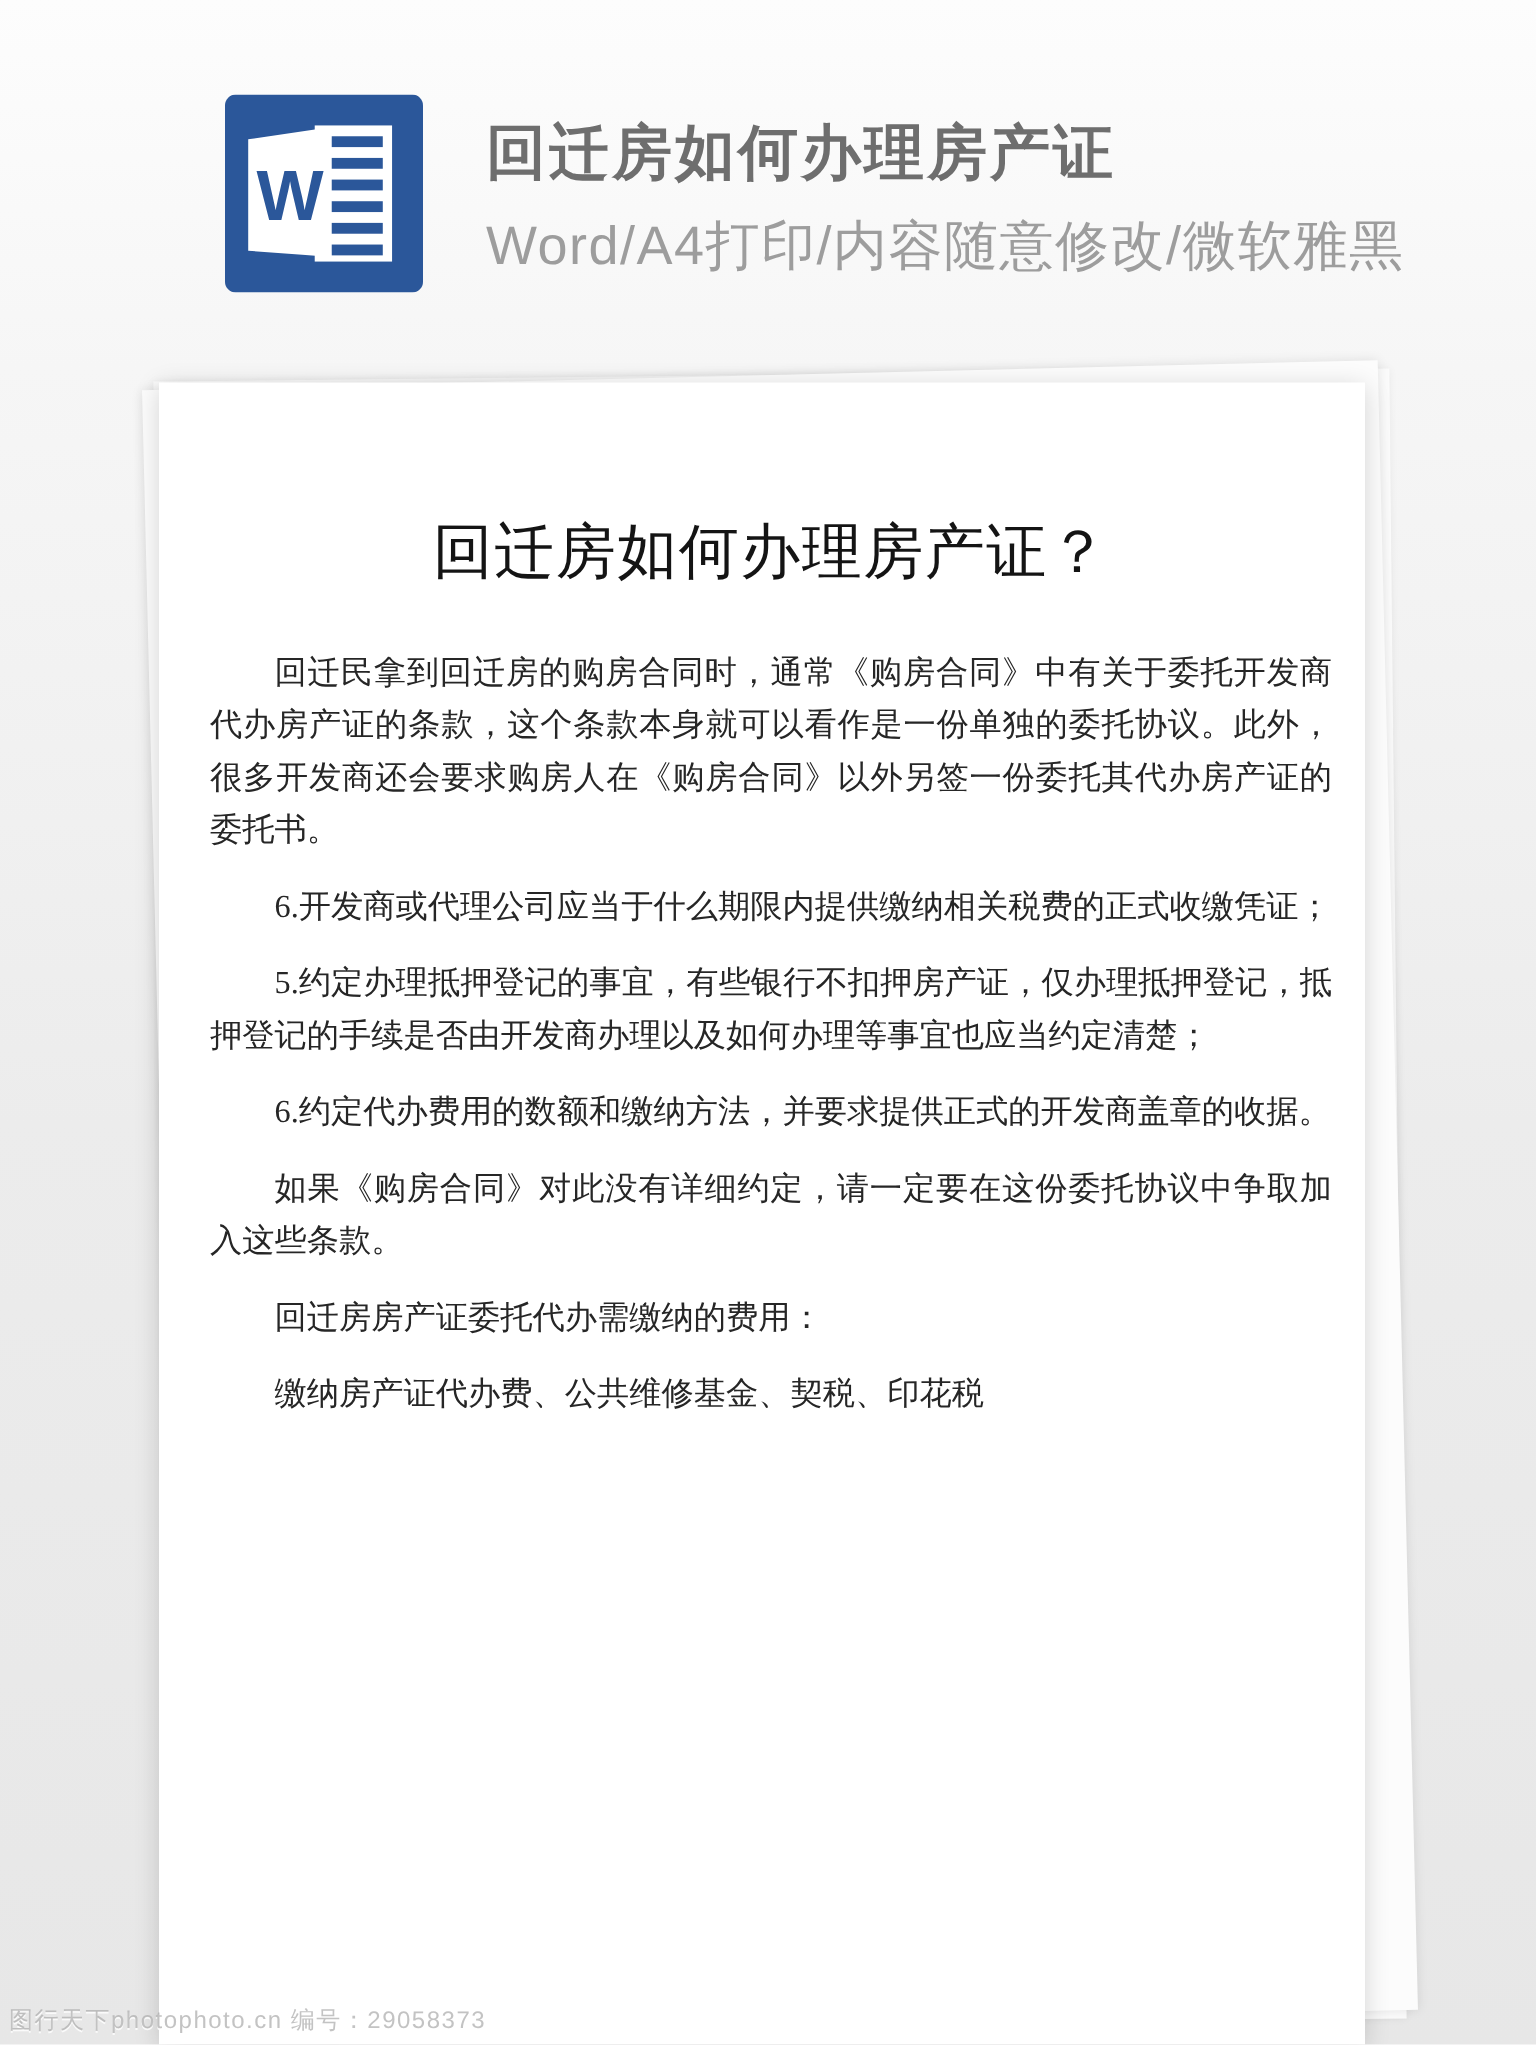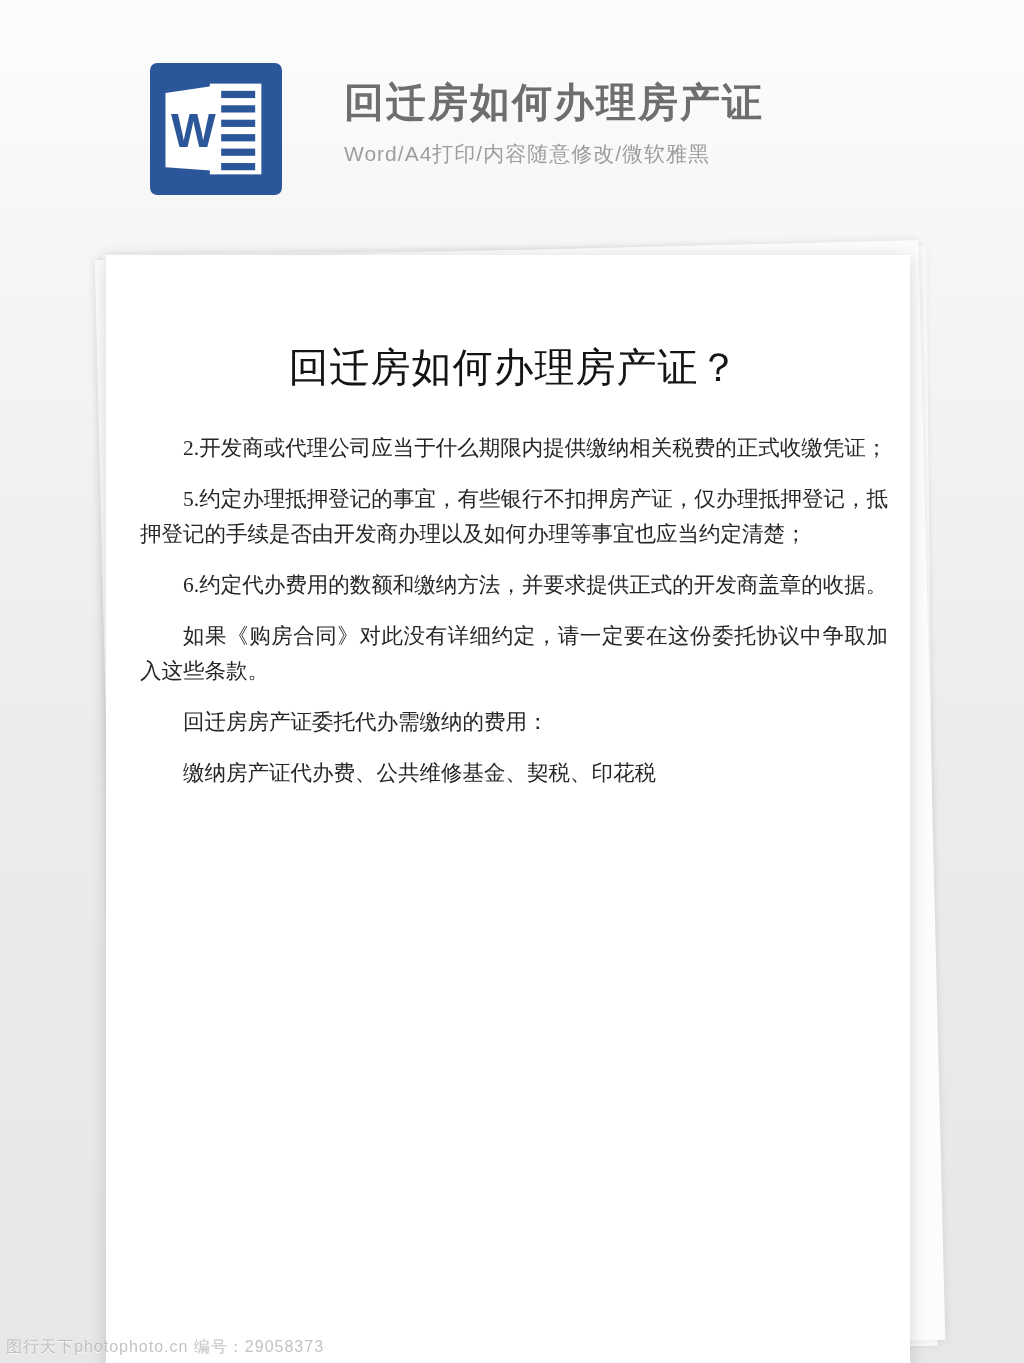--- a/index.html
+++ b/index.html
@@ -6,31 +6,31 @@
   html, body { width: 1024px; height: 1363px; overflow: hidden; }
   body {
     position: relative;
     font-family: "Liberation Sans", "DejaVu Sans", sans-serif;
     background: linear-gradient(180deg, #fdfdfd 0%, #f6f6f6 18%, #ececec 55%, #e7e7e7 100%);
   }
 
   
   .header { position: absolute; left: 150px; top: 63px; display: flex; align-items: flex-start; }
   .word-icon { width: 132px; height: 132px; flex: 0 0 auto; }
-  .header-text { margin-left: 62px; padding-top: 17px; }
+  .header-text { margin-left: 42px; padding-top: 17px; }
   .header-title {
     font-size: 40px;
     font-weight: bold;
     color: #6e6e6e;
     letter-spacing: 2px;
     line-height: 44px;
   }
   .header-subtitle {
     margin-top: 16px;
-    font-size: 21px;
+    font-size: 36px;
     font-weight: normal;
     color: #9d9d9d;
     letter-spacing: 1px;
   }
 
   
   .back-sheet {
     position: absolute; left: 108px; top: 250px; width: 824px; height: 1100px;
     background: #fcfcfc;
     box-shadow: 0 0 8px rgba(0,0,0,0.10);
@@ -117,21 +117,22 @@
     <div class="header-subtitle">Word/A4打印/内容随意修改/微软雅黑</div>
   </div>
 </div>
 
 <div class="back-sheet second"></div>
 <div class="back-sheet"></div>
 
 <div class="paper">
   <h2 class="doc-title">回迁房如何办理房产证？</h2>
   <div class="doc-body">
-      <p class="para">2.开发商或代理公司应当于什么期限内提供缴纳相关税费的正式收缴凭证；</p>
+      <p class="para">回迁民拿到回迁房的购房合同时，通常《购房合同》中有关于委托开发商代办房产证的条款，这个条款本身就可以看作是一份单独的委托协议。此外，很多开发商还会要求购房人在《购房合同》以外另签一份委托其代办房产证的委托书。</p>
+      <p class="para">6.开发商或代理公司应当于什么期限内提供缴纳相关税费的正式收缴凭证；</p>
       <p class="para">5.约定办理抵押登记的事宜，有些银行不扣押房产证，仅办理抵押登记，抵押登记的手续是否由开发商办理以及如何办理等事宜也应当约定清楚；</p>
       <p class="para">6.约定代办费用的数额和缴纳方法，并要求提供正式的开发商盖章的收据。</p>
       <p class="para">如果《购房合同》对此没有详细约定，请一定要在这份委托协议中争取加入这些条款。</p>
       <p class="para">回迁房房产证委托代办需缴纳的费用：</p>
       <p class="para">缴纳房产证代办费、公共维修基金、契税、印花税</p>
     </div>
   <div class="fade-overlay"></div>
 </div>
 
 <div class="watermark">图行天下photophoto.cn 编号：29058373</div>

